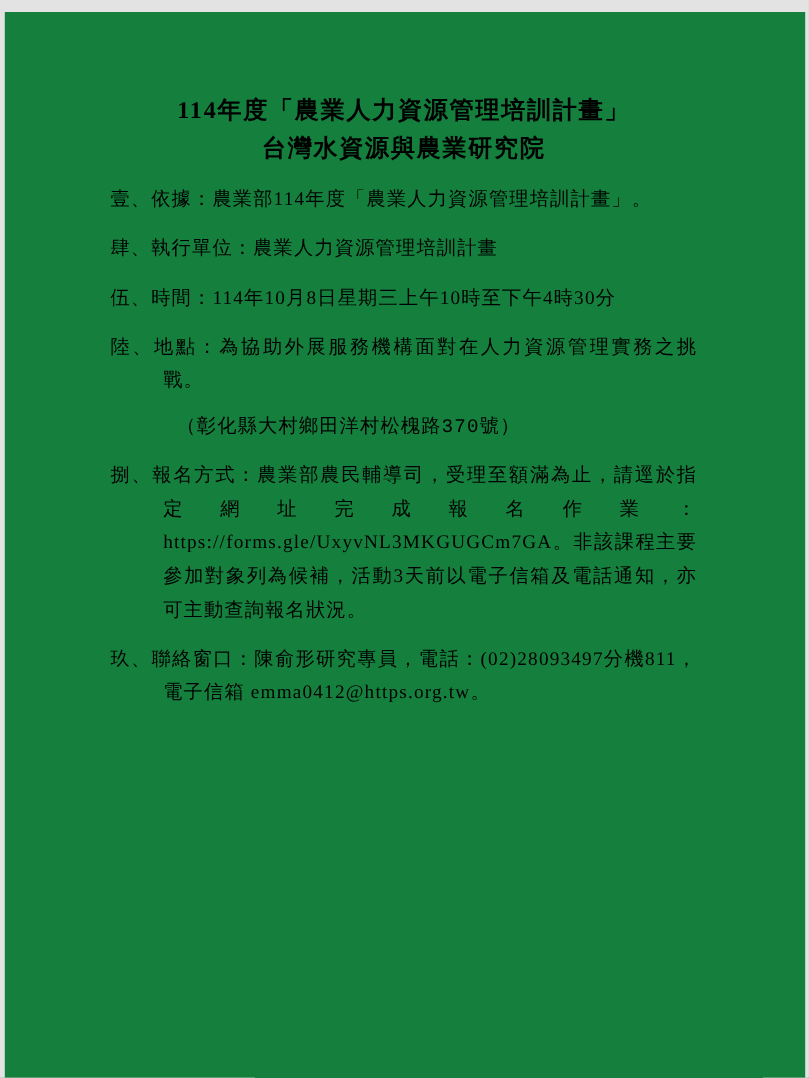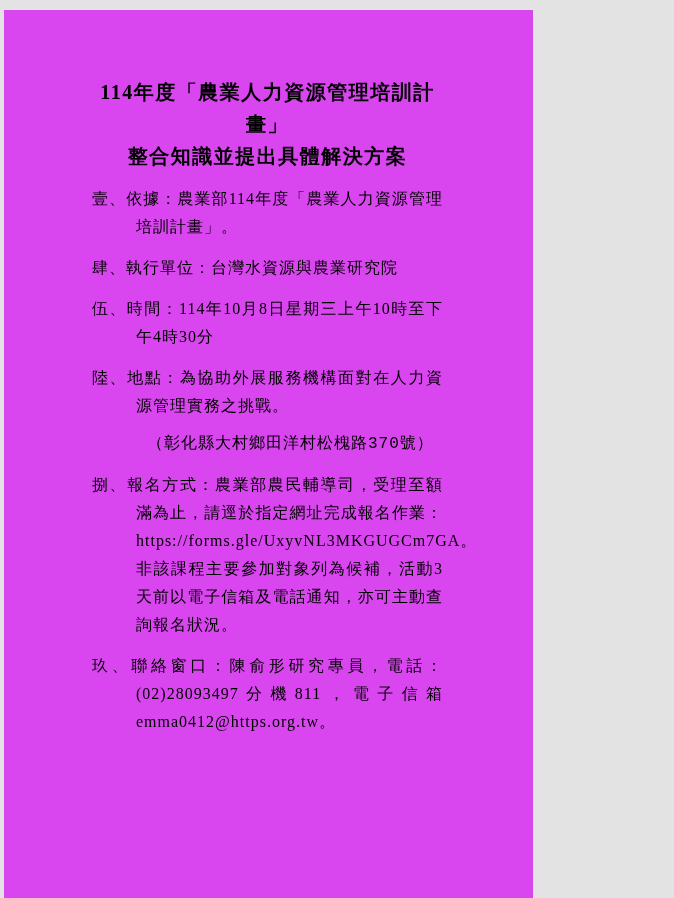--- a/index.html
+++ b/index.html
@@ -8,23 +8,23 @@
     width: 674px;
     height: 898px;
     overflow: hidden;
     background: #e3e3e3;
     font-family: "Liberation Serif", "DejaVu Serif", serif;
   }
   .page {
     position: absolute;
     left: 4px;
     top: 10px;
-    width: 529px;
+    width: 667px;
     height: 888px;
-    background: #d946ef;
+    background: #15803d;
     color: #000000;
   }
   .content {
     padding: 66px 90px 0 88px;
   }
   .title-line {
     font-size: 20px;
     font-weight: bold;
     line-height: 32px;
     text-align: center;
@@ -55,29 +55,29 @@
     text-decoration: none;
   }
 </style>
 </head>
 <body>
 
 <div class="page">
   <div class="content">
 
     <div class="title-line">114年度「農業人力資源管理培訓計畫」</div>
-    <div class="title-line">整合知識並提出具體解決方案</div>
+    <div class="title-line">台灣水資源與農業研究院</div>
 
     <div class="items">
 
       <div class="item"><span>壹、</span><span>依據：農業部114年度「農業人力資源管理培訓計畫」。</span></div>
 
 
 
-      <div class="item"><span>肆、</span><span>執行單位：台灣水資源與農業研究院</span></div>
+      <div class="item"><span>肆、</span><span>執行單位：農業人力資源管理培訓計畫</span></div>
 
       <div class="item"><span>伍、</span><span>時間：114年10月8日星期三上午10時至下午4時30分</span></div>
 
       <div class="item"><span>陸、</span><span>地點：為協助外展服務機構面對在人力資源管理實務之挑戰。</span>
         <div class="address-line">（彰化縣大村鄉田洋村松槐路370號）</div>
       </div>
 
 
       <div class="item"><span>捌、</span><span>報名方式：農業部農民輔導司，受理至額滿為止，請逕於指定網址完成報名作業：</span><span class="plain-link">https://forms.gle/UxyvNL3MKGUGCm7GA</span><span>。非該課程主要參加對象列為候補，活動3天前以電子信箱及電話通知，亦可主動查詢報名狀況。</span></div>
 

